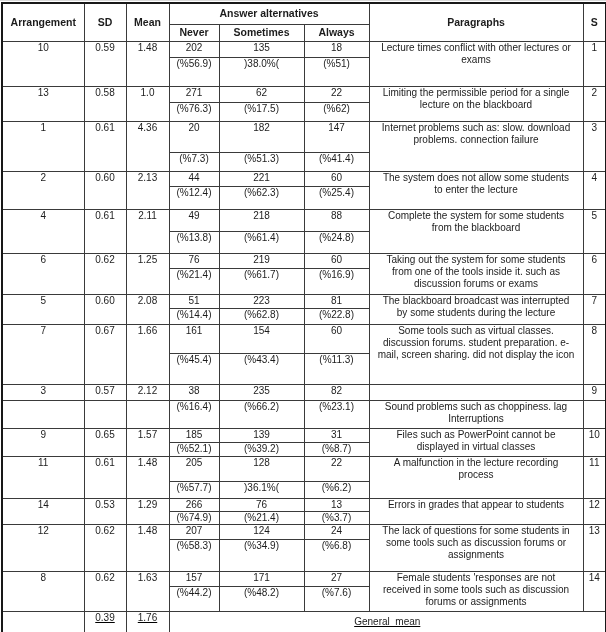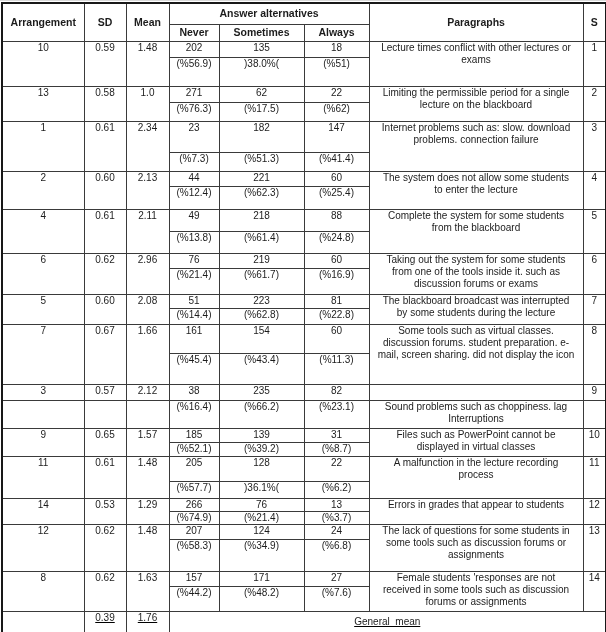--- a/index.html
+++ b/index.html
@@ -73,22 +73,22 @@
         <td rowspan="2">2</td>
       </tr>
       <tr style="height: 19px;">
         <td>(%76.3)</td>
         <td>(%17.5)</td>
         <td>(%62)</td>
       </tr>
       <tr class="cnt-row" style="height: 31px;">
         <td rowspan="2">1</td>
         <td rowspan="2">0.61</td>
-        <td rowspan="2">2.34</td>
-        <td>23</td>
+        <td rowspan="2">4.36</td>
+        <td>20</td>
         <td>182</td>
         <td>147</td>
         <td rowspan="2" class="para">Internet problems such as: slow. download problems. connection failure</td>
         <td rowspan="2">3</td>
       </tr>
       <tr style="height: 19px;">
         <td>(%7.3)</td>
         <td>(%51.3)</td>
         <td>(%41.4)</td>
       </tr>
@@ -118,21 +118,21 @@
         <td rowspan="2">5</td>
       </tr>
       <tr style="height: 22px;">
         <td>(%13.8)</td>
         <td>(%61.4)</td>
         <td>(%24.8)</td>
       </tr>
       <tr class="cnt-row" style="height: 15px;">
         <td rowspan="2">6</td>
         <td rowspan="2">0.62</td>
-        <td rowspan="2">2.96</td>
+        <td rowspan="2">1.25</td>
         <td>76</td>
         <td>219</td>
         <td>60</td>
         <td rowspan="2" class="para">Taking out the system for some students from one of the tools inside it. such as discussion forums or exams</td>
         <td rowspan="2">6</td>
       </tr>
       <tr style="height: 26px;">
         <td>(%21.4)</td>
         <td>(%61.7)</td>
         <td>(%16.9)</td>

